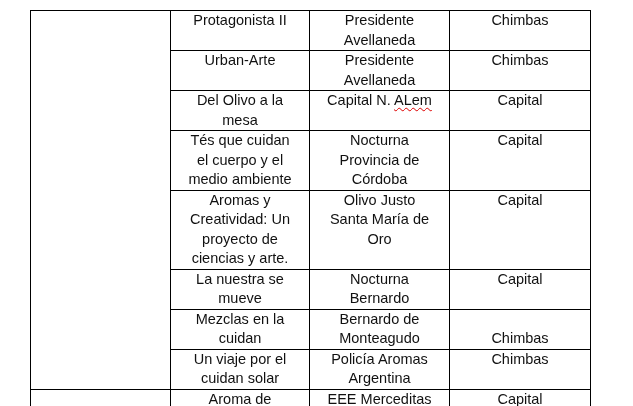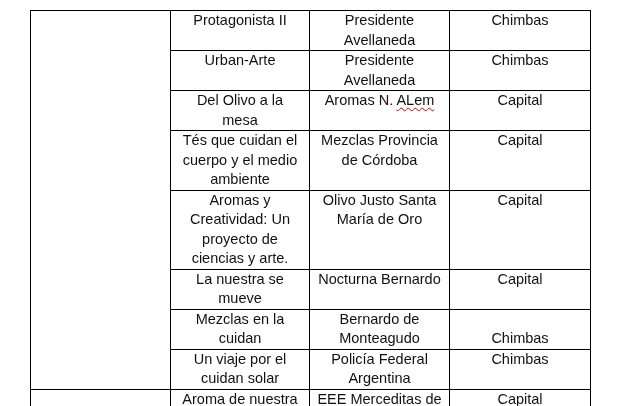--- a/index.html
+++ b/index.html
@@ -1,20 +1,20 @@
 <!DOCTYPE html>
 <html><head>
   <meta charset="utf-8">
   <style>
     html, body { margin:0; padding:0; background:#ffffff; }
     body { width:633px; height:406px; position:relative; overflow:hidden;
            font-family:"Liberation Sans", "DejaVu Sans", sans-serif; color:#111; }
     .tbl { position:absolute; left:30px; top:10px; border-collapse:collapse; table-layout:fixed; }
     .tbl td { border:1.5px solid #000; vertical-align:top; text-align:center;
-              font-size:14.5px; line-height:19.5px; padding:0 7px; overflow:hidden; }
+              font-size:14.5px; line-height:19.5px; padding:0 14px; overflow:hidden; }
     .c0 { width:140px; }
     .c1 { width:139px; }
     .c2 { width:140px; }
     .c3 { width:141px; }
     .va-bottom { vertical-align:bottom !important; }
     .spell { text-decoration:underline wavy #d00; text-decoration-thickness:1px; text-underline-offset:2px; }
   </style>
 </head>
 <body>
 
@@ -32,46 +32,46 @@
       <td>Presidente Avellaneda</td>
       <td>Chimbas</td>
     </tr>
     <tr style="height:40px">
       <td>Urban-Arte</td>
       <td>Presidente Avellaneda</td>
       <td>Chimbas</td>
     </tr>
     <tr style="height:21px">
       <td>Del Olivo a la mesa</td>
-      <td><span>Aromas N. </span><span class="spell">ALem</span></td>
+      <td><span>Capital N. </span><span class="spell">ALem</span></td>
       <td>Capital</td>
     </tr>
     <tr style="height:58px">
       <td>Tés que cuidan el cuerpo y el medio ambiente</td>
-      <td>Mezclas Provincia de Córdoba</td>
+      <td>Nocturna Provincia de Córdoba</td>
       <td>Capital</td>
     </tr>
     <tr style="height:79px">
       <td>Aromas y Creatividad: Un proyecto de ciencias y arte.</td>
       <td>Olivo Justo Santa María de Oro</td>
       <td>Capital</td>
     </tr>
     <tr style="height:20px">
       <td>La nuestra se mueve</td>
       <td>Nocturna Bernardo</td>
       <td>Capital</td>
     </tr>
     <tr style="height:40px">
       <td>Mezclas en la cuidan</td>
       <td>Bernardo de Monteagudo</td>
       <td class="va-bottom">Chimbas</td>
     </tr>
     <tr style="height:40px">
       <td>Un viaje por el cuidan solar</td>
-      <td>Policía Federal Argentina</td>
+      <td>Policía Aromas Argentina</td>
       <td>Chimbas</td>
     </tr>
     <tr style="height:40px">
       <td></td>
       <td>Aroma de nuestra tierra</td>
       <td>EEE Merceditas de San Martín</td>
       <td>Capital</td>
     </tr>
   </tbody>
 </table>

